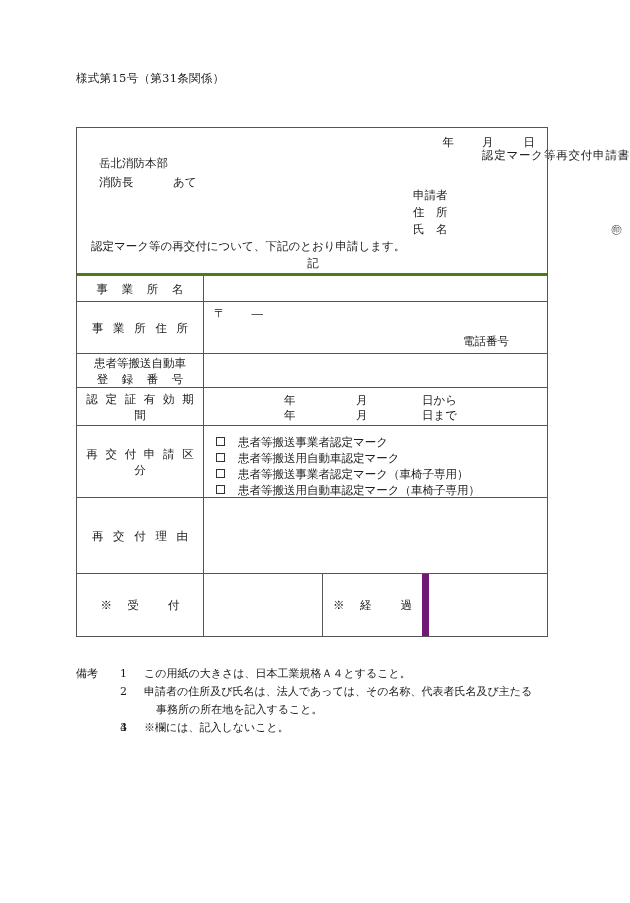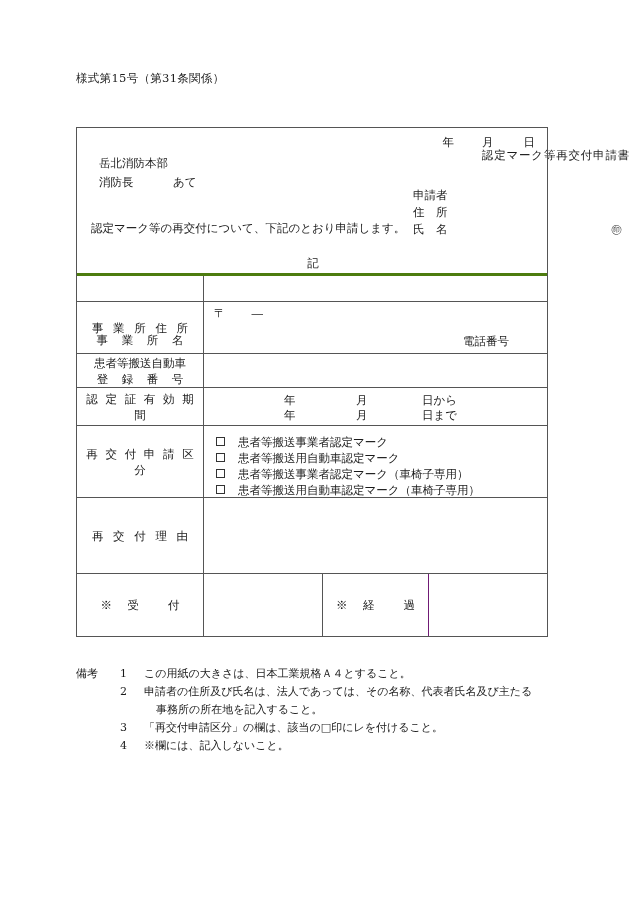--- a/index.html
+++ b/index.html
@@ -85,21 +85,21 @@
   .applicant .row { position: relative; height: 17px; }
   .applicant .lbl { letter-spacing: 0px; }
   .seal-mark {
     position: absolute;
     left: 198px; top: 0px;
     font-size: 11px;
   }
 
   .statement {
     position: absolute;
-    left: 14px; top: 93px;
+    left: 14px; top: 111px;
     font-size: 11.5px;
     white-space: nowrap;
   }
   .ki-mark {
     position: absolute;
     left: 0; top: 128px;
     width: 472px;
     text-align: center;
     font-size: 11.5px;
   }
@@ -130,21 +130,21 @@
     position: relative;
     font-size: 11.5px;
   }
 
   .sp-5 { letter-spacing: 5px; padding-left: 5px; }
   .sp-3 { letter-spacing: 3px; padding-left: 3px; }
   .sp-2 { letter-spacing: 2px; padding-left: 2px; }
   .sp-1 { letter-spacing: 1px; padding-left: 1px; }
   .sp-0 { letter-spacing: 0px; }
 
-  .r-name   { height: 26px; flex-direction: column; }
+  .r-name   { height: 26px; }
   .r-addr   { height: 52px; }
   .r-regno  { height: 34px; }
   .r-certno { height: 26px; }
   .r-period { height: 38px; }
   .r-kubun  { height: 72px; }
   .r-reason { height: 76px; }
   .r-accept { height: 62px; }
 
   .postal {
     position: absolute;
@@ -194,21 +194,21 @@
     border: 1px solid #333;
     margin-right: 13px;
     vertical-align: 0px;
     box-sizing: border-box;
   }
 
   .sub-label {
     width: 107px;
     flex: 0 0 107px;
     border-left: 1px solid #555;
-    border-right: 1px solid #701a75;
+    border-right: 7px solid #701a75;
     box-sizing: border-box;
     display: flex;
     align-items: center;
     justify-content: center;
     font-size: 11.5px;
   }
   .sub-value {
     flex: 1 1 auto;
     box-sizing: border-box;
   }
@@ -363,21 +363,20 @@
       <span class="rem-num">1</span>
       <span class="rem-cont">この用紙の大きさは、日本工業規格Ａ４とすること。</span>
     </div>
     <div class="rem-row">
       <span class="rem-num">2</span>
       <span class="rem-cont">申請者の住所及び氏名は、法人であっては、その名称、代表者氏名及び主たる</span>
     </div>
     <div class="rem-indent">事務所の所在地を記入すること。</div>
     <div class="rem-row">
       <span class="rem-num">3</span>
-      <span class="rem-cont">「再交付申請区分」の欄は、該当の□印にレを付けること。</span>
     </div>
     <div class="rem-row">
       <span class="rem-num">4</span>
       <span class="rem-cont">※欄には、記入しないこと。</span>
     </div>
   </div>
 
 </div>
 
 </body></html>

